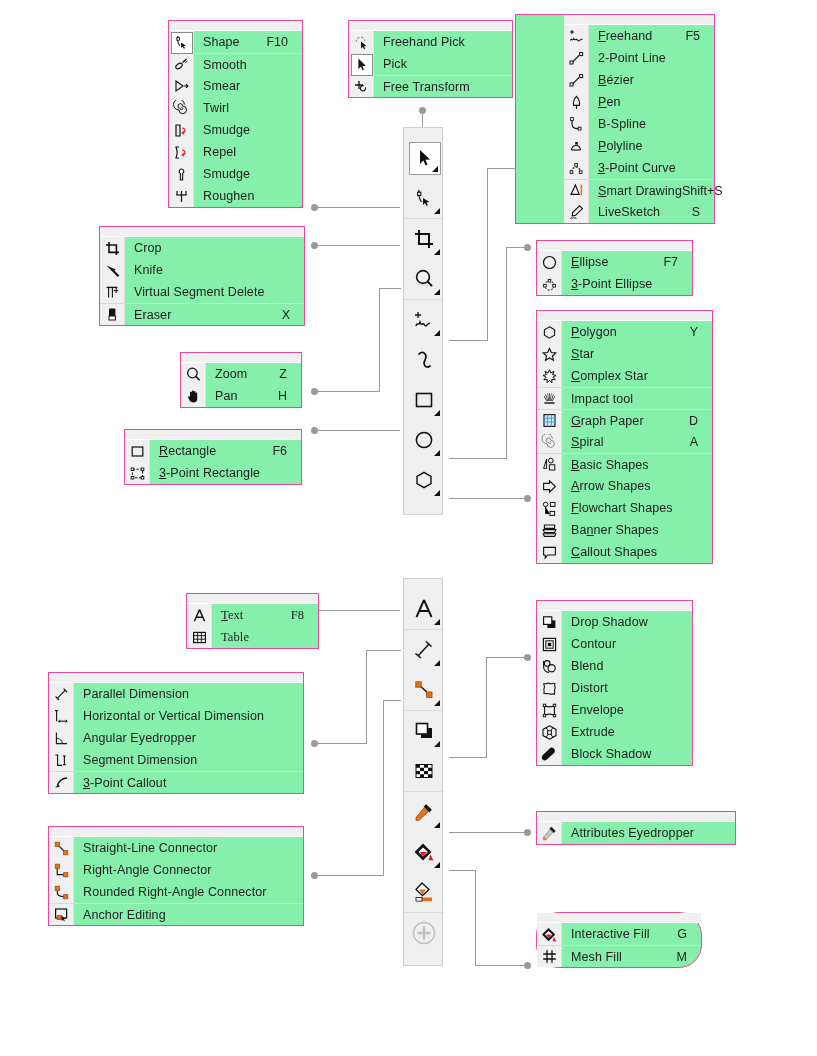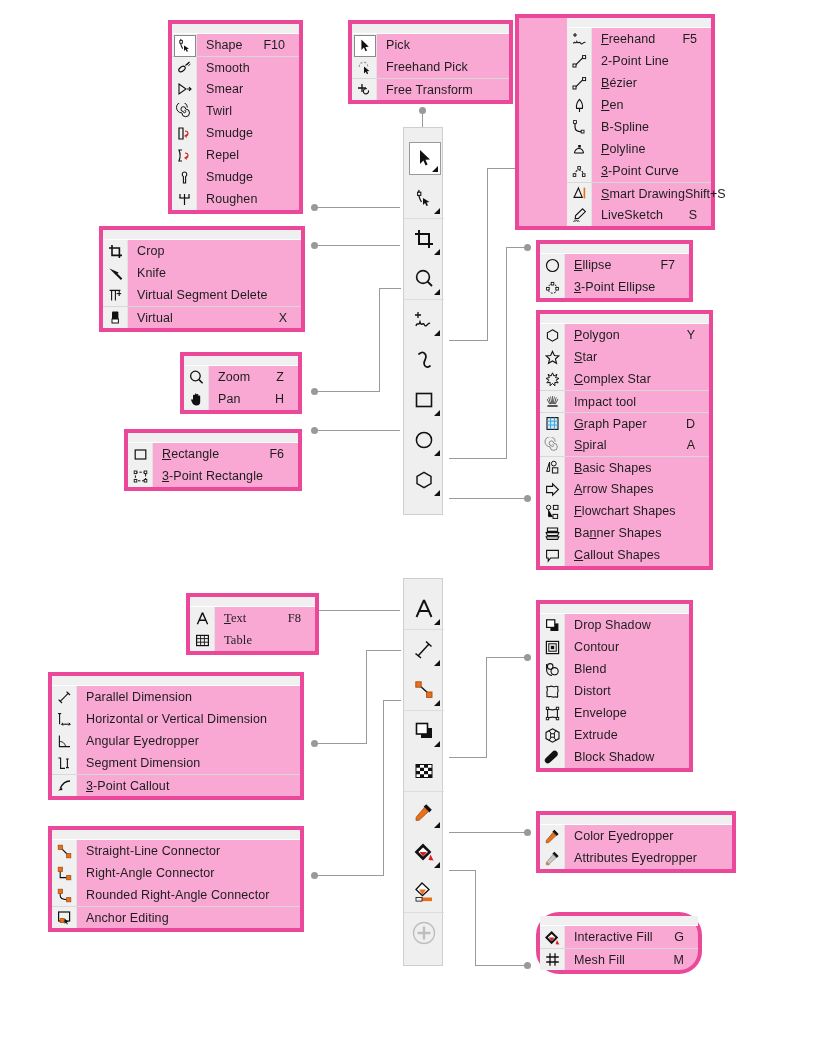--- a/index.html
+++ b/index.html
@@ -6,22 +6,22 @@
   body{
     width:817px;height:1056px;position:relative;
     background:#ffffff;
     font-family:"Liberation Sans", sans-serif;
     font-size:12.5px;color:#1d1d1d;
     overflow:hidden;
   }
   
   .panel{
     position:absolute;
-    background:#f9a8d4;
-    border:4px solid #ec4899;
+    background:#86efac;
+    border:1px solid #ec4899;
     box-sizing:border-box;
     z-index:5;
   }
   .grip{
     height:9px;
     background:#f0f0f0;
     border-bottom:1px solid #ffffff;
     background-image:radial-gradient(#bdbdbd 0.6px, transparent 0.7px);
     background-size:4px 4px;
     background-position:1px 2px;
@@ -421,37 +421,37 @@
       <div class="lbl">Roughen</div>
       <div class="key"></div>
     </div>
   </div>
 </div>
 
 <div class="panel" style="left:348px;top:20px;width:165px;">
   <div class="grip"></div>
   <div class="rows">
     <div class="row">
+      <div class="ico">
+        <svg width="17" height="17" viewBox="0 0 17 17">
+            <path d="M3.2 8 C3.2 4.6 6 2.6 9 3.4 C11.6 4.2 12.4 7 11 9" stroke="#9a9a9a" stroke-width="1.1" fill="none" stroke-dasharray="2.2 1.6"></path>
+            <path d="M8 7.4 L8 14.6 L9.8 12.8 L11 15.2 L12.2 14.6 L11 12.2 L13.4 12 Z" fill="#111"></path>
+          </svg>
+      </div>
+      <div class="lbl">Freehand Pick</div>
+      <div class="key"></div>
+    </div>
+    <div class="row">
       <div class="selbox"></div>
       <div class="ico">
         <svg width="15" height="15" viewBox="0 0 15 15">
             <path d="M4.4 1.6 L4.4 12 L6.9 9.5 L8.5 13.2 L10 12.4 L8.4 8.9 L11.8 8.7 Z" fill="#111"></path>
           </svg>
       </div>
       <div class="lbl">Pick</div>
-      <div class="key"></div>
-    </div>
-    <div class="row">
-      <div class="ico">
-        <svg width="17" height="17" viewBox="0 0 17 17">
-            <path d="M3.2 8 C3.2 4.6 6 2.6 9 3.4 C11.6 4.2 12.4 7 11 9" stroke="#9a9a9a" stroke-width="1.1" fill="none" stroke-dasharray="2.2 1.6"></path>
-            <path d="M8 7.4 L8 14.6 L9.8 12.8 L11 15.2 L12.2 14.6 L11 12.2 L13.4 12 Z" fill="#111"></path>
-          </svg>
-      </div>
-      <div class="lbl">Freehand Pick</div>
       <div class="key"></div>
     </div>
     <div class="row sep">
       <div class="ico">
         <svg width="17" height="17" viewBox="0 0 17 17">
             <path d="M6 3 L6 11 M2 7 L10 7" stroke="#111" stroke-width="1.3"></path>
             <path d="M12.4 9.4 a2.6 2.6 0 1 1 -1.6 -1.6" stroke="#111" stroke-width="1.1" fill="none"></path>
           </svg>
       </div>
       <div class="lbl">Free Transform</div>
@@ -596,21 +596,21 @@
       <div class="lbl">Virtual Segment Delete</div>
       <div class="key"></div>
     </div>
     <div class="row sep">
       <div class="ico">
         <svg width="17" height="17" viewBox="0 0 17 17">
             <rect x="5" y="2.6" width="6.4" height="11.4" rx="1" fill="#111"></rect>
             <rect x="5" y="10" width="6.4" height="4" fill="#fff" stroke="#111" stroke-width="1"></rect>
           </svg>
       </div>
-      <div class="lbl">Virtual</div>
+      <div class="lbl">Eraser</div>
       <div class="key">X</div>
     </div>
   </div>
 </div>
 
 <div class="panel" style="left:536px;top:240px;width:157px;">
   <div class="grip"></div>
   <div class="rows">
     <div class="row">
       <div class="ico">
@@ -975,30 +975,20 @@
   </div>
 </div>
 
 <div class="panel" style="left:536px;top:811px;width:200px;">
   <div class="grip"></div>
   <div class="rows">
     <div class="row">
       <div class="ico">
         <svg width="17" height="17" viewBox="0 0 17 17">
             <path d="M10.4 1.8 L14.6 6 L12.6 8 L8.4 3.8 Z" fill="#111"></path>
-            <path d="M9 4.6 L12 7.6 L4.6 14.6 L2.2 14.8 L2.4 12.4 Z" fill="#e8701a" stroke="#9c4c10" stroke-width="0.8"></path>
-          </svg>
-      </div>
-      <div class="lbl">Color Eyedropper</div>
-      <div class="key"></div>
-    </div>
-    <div class="row">
-      <div class="ico">
-        <svg width="17" height="17" viewBox="0 0 17 17">
-            <path d="M10.4 1.8 L14.6 6 L12.6 8 L8.4 3.8 Z" fill="#111"></path>
             <path d="M9 4.6 L12 7.6 L4.6 14.6 L2.2 14.8 L2.4 12.4 Z" fill="#c9c9c9" stroke="#8a8a8a" stroke-width="0.8"></path>
             <path d="M2.6 12.6 L5.2 15" stroke="#e8701a" stroke-width="1.4"></path>
           </svg>
       </div>
       <div class="lbl">Attributes Eyedropper</div>
       <div class="key"></div>
     </div>
   </div>
 </div>
 

